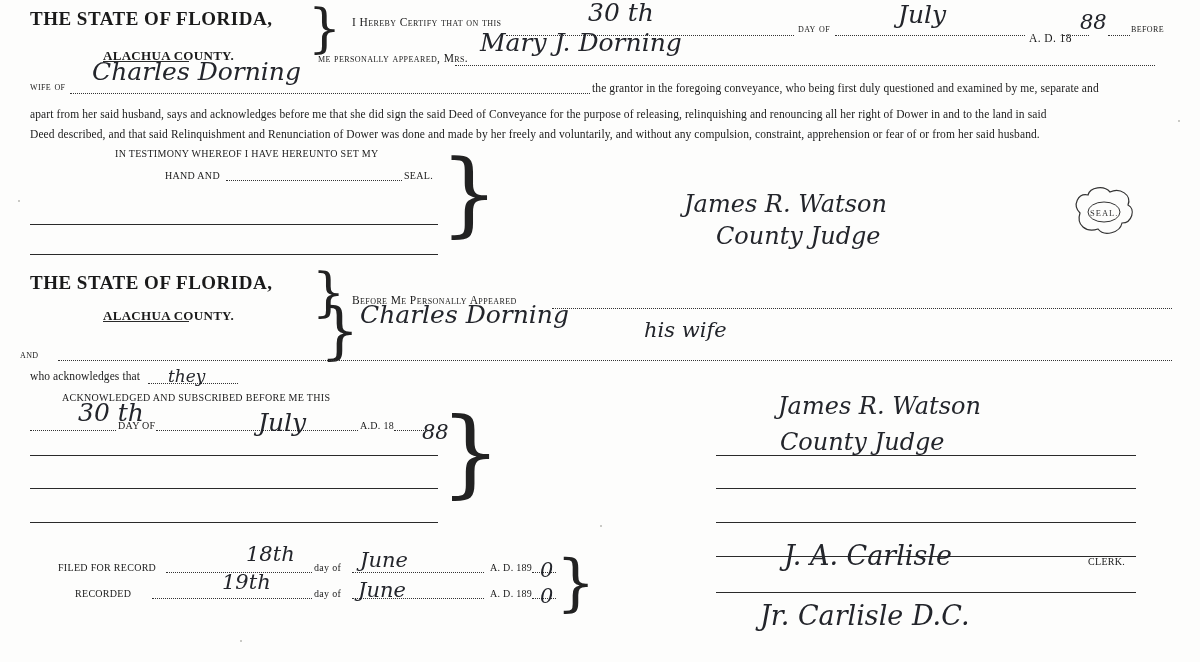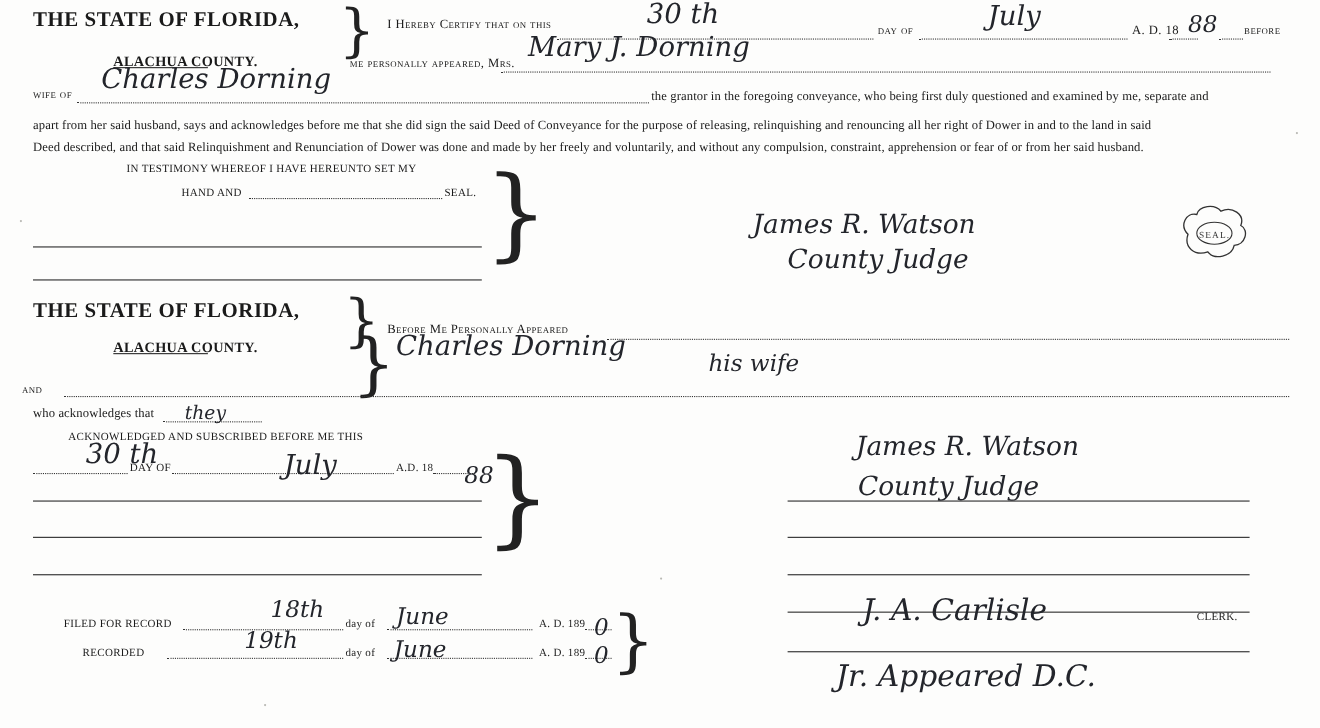--- a/index.html
+++ b/index.html
@@ -106,21 +106,21 @@
 
   <div class="brace" style="left:308px; top:2px; font-size:52px;">}</div>
 
   <div class="abs county" style="left:103px; top:48px;">ALACHUA COUNTY.</div>
   <div class="rule" style="left:103px; top:61px; width:86px;"></div>
 
   <div class="abs smallcaps" style="left:352px; top:16px;">I Hereby Certify that on this</div>
   <div class="dots" style="left:506px; top:35px; width:288px;"></div>
   <div class="abs smallcaps" style="left:798px; top:22px;">day of</div>
   <div class="dots" style="left:835px; top:35px; width:190px;"></div>
-  <div class="abs smallcaps" style="left:1029px; top:22px;">A. D. 18</div>
+  <div class="abs smallcaps" style="left:1029px; top:32px;">A. D. 18</div>
   <div class="dots" style="left:1063px; top:35px; width:26px;"></div>
   <div class="dots" style="left:1108px; top:35px; width:22px;"></div>
   <div class="abs smallcaps" style="left:1131px; top:22px;">before</div>
 
   <div class="hand big" style="left:588px; top:-2px;">30 th</div>
   <div class="hand big" style="left:898px; top:0px;">July</div>
   <div class="hand med" style="left:1080px; top:10px;">88</div>
 
   <div class="abs smallcaps" style="left:318px; top:52px;">me personally appeared, Mrs.</div>
   <div class="dots" style="left:455px; top:65px; width:700px;"></div>
@@ -223,19 +223,19 @@
   <div class="hand med" style="left:358px; top:578px;">June</div>
   <div class="hand med" style="left:540px; top:584px;">0</div>
 
   <div class="brace" style="left:556px; top:552px; font-size:62px; font-weight:100;">}</div>
 
   <div class="rule" style="left:716px; top:556px; width:420px;"></div>
   <div class="rule" style="left:716px; top:592px; width:420px;"></div>
 
   <div class="hand sig" style="left:784px; top:540px; font-size:27px;">J. A. Carlisle</div>
   <div class="abs tiny" style="left:1088px; top:556px;">CLERK.</div>
-  <div class="hand sig" style="left:760px; top:600px; font-size:27px;">Jr. Appeared D.C.</div>
+  <div class="hand sig" style="left:760px; top:600px; font-size:27px;">Jr. Carlisle D.C.</div>
 
   <div class="speck" style="left:18px; top:200px; width:2px; height:2px;"></div>
   <div class="speck" style="left:1178px; top:120px; width:2px; height:2px;"></div>
   <div class="speck" style="left:600px; top:525px; width:2px; height:2px;"></div>
   <div class="speck" style="left:240px; top:640px; width:2px; height:2px;"></div>
 </div>
 
 </body></html>

